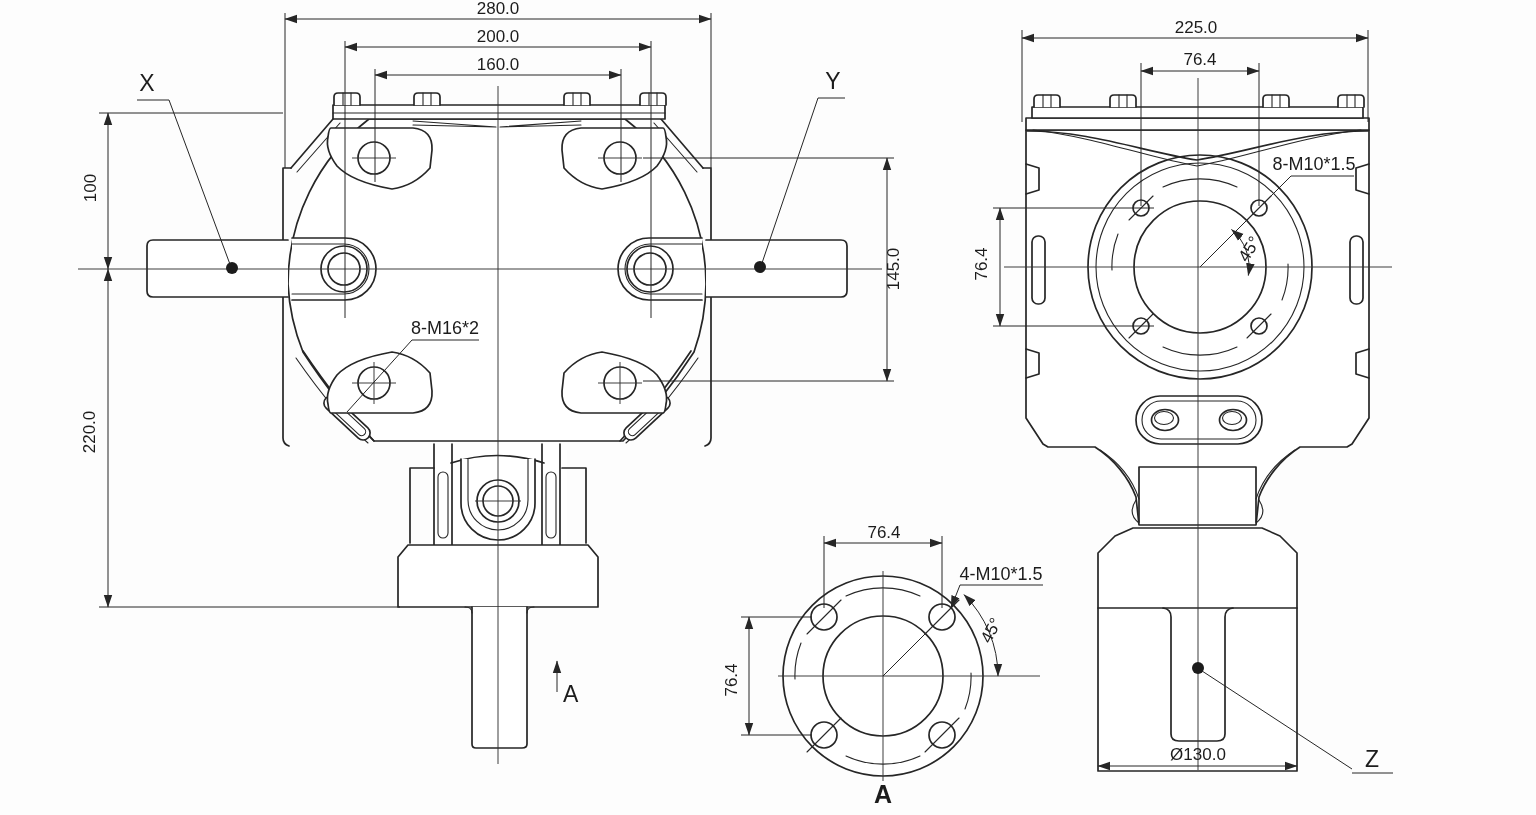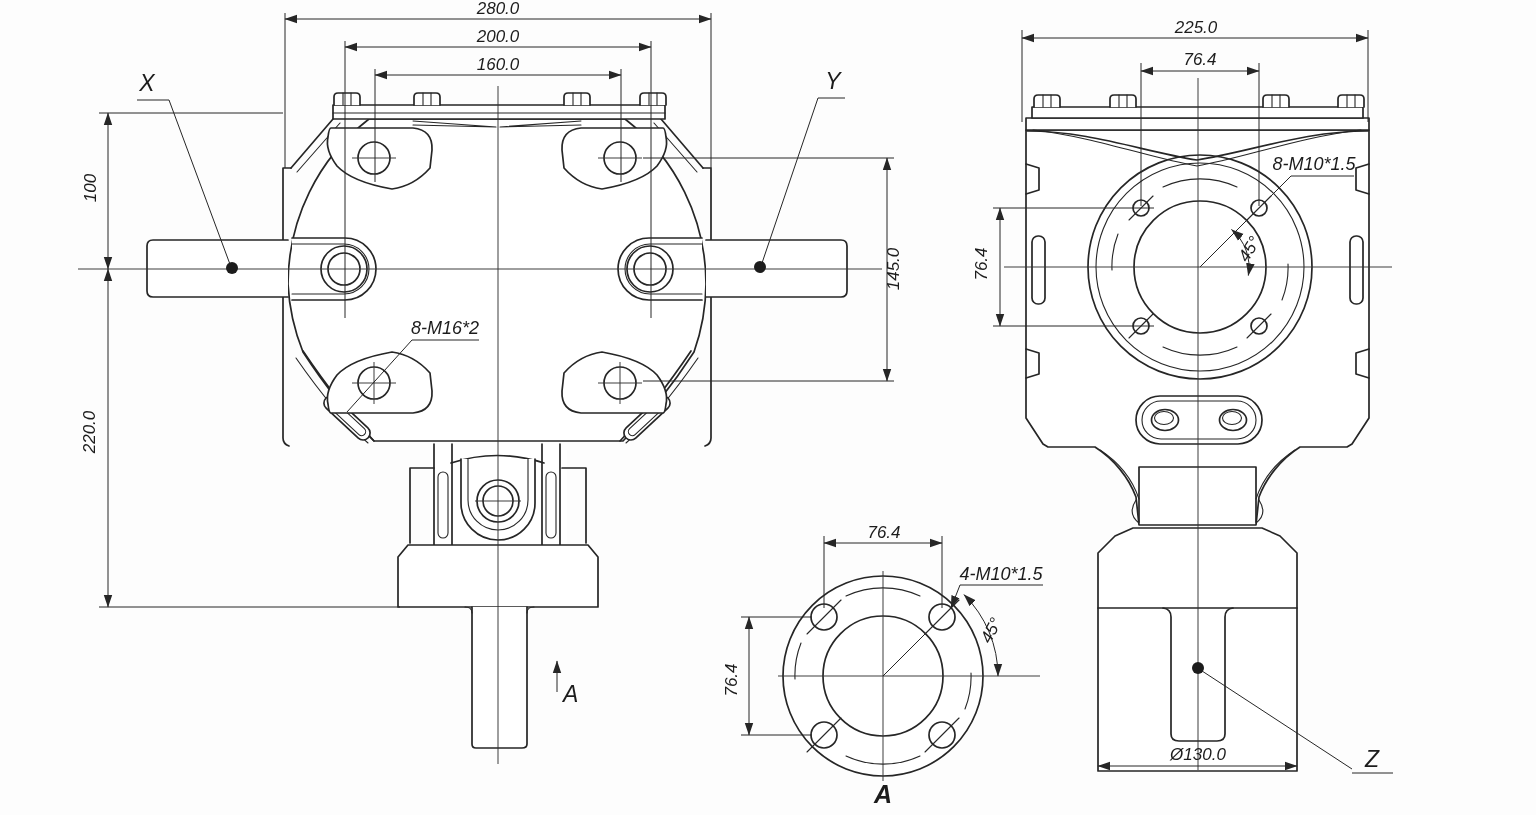--- a/index.html
+++ b/index.html
@@ -1,16 +1,16 @@
 <!DOCTYPE html>
 <html><head>
 <meta charset="utf-8">
 <style>
   html,body{margin:0;padding:0;background:#e8e8e8;}
-  .page{width:1536px;height:815px;background:#fdfdfd;position:relative;overflow:hidden;font-style:italic;}
+  .page{width:1536px;height:815px;background:#fdfdfd;position:relative;overflow:hidden;}
   svg{display:block;}
   svg text{font-family:"Liberation Sans","DejaVu Sans",sans-serif;fill:#1c1c1c;}
   .t17{font-size:17px;}
   .t18{font-size:18px;}
   .t23{font-size:23px;font-weight:500;}
   .t26{font-size:25px;font-weight:600;}
   .mid{text-anchor:middle;}
   .ol{fill:none;stroke:#262626;stroke-width:1.7;stroke-linejoin:round;stroke-linecap:round;}
   .olf{fill:#ffffff;stroke:#262626;stroke-width:1.7;stroke-linejoin:round;stroke-linecap:round;}
   .th{fill:none;stroke:#262626;stroke-width:1.1;stroke-linejoin:round;stroke-linecap:round;}

